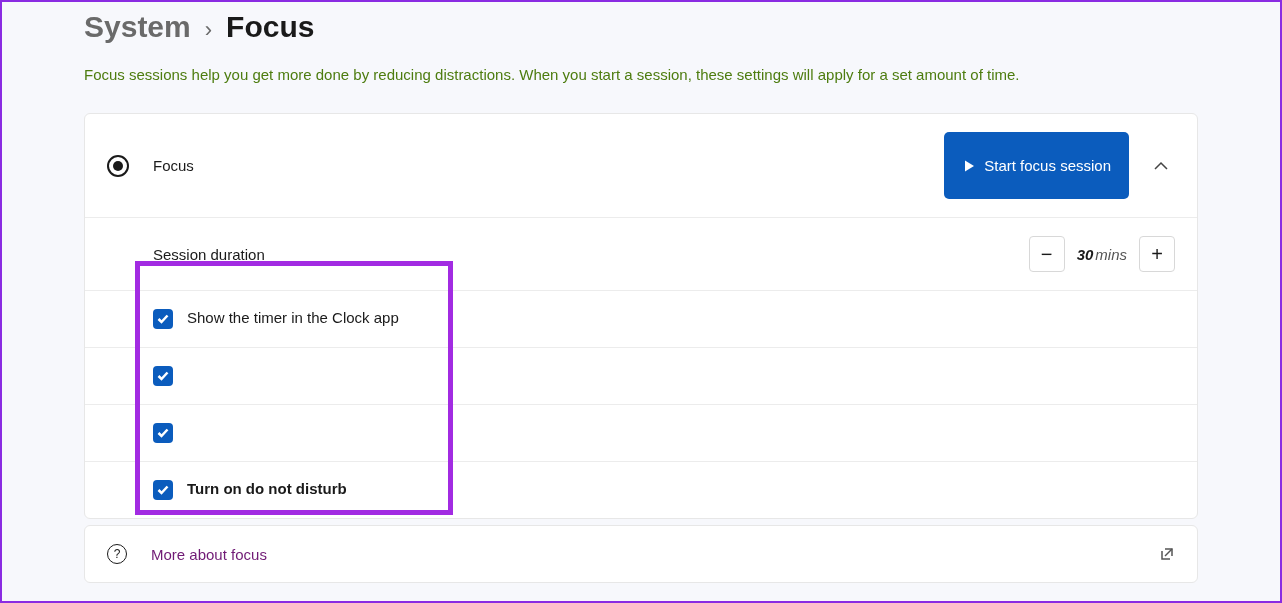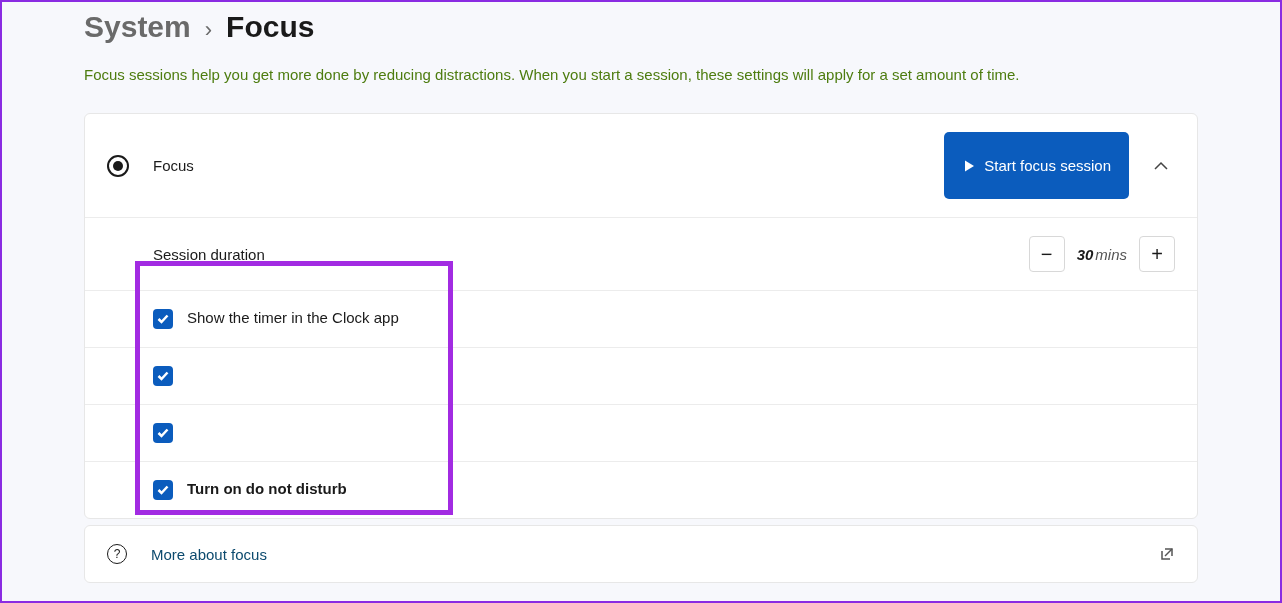--- a/index.html
+++ b/index.html
@@ -181,21 +181,21 @@
       border: 1.5px solid #1a1a1a;
       border-radius: 50%;
       display: inline-flex;
       align-items: center;
       justify-content: center;
       font-size: 12px;
       margin-right: 24px;
     }
     .more-label {
       font-size: 15px;
-      color: #0c4a6e;
+      color: #701a75;
       flex: 1;
     }
     .external-icon {
       width: 16px;
       height: 16px;
       stroke: #555;
       fill: none;
     }
   </style>
 </head>

